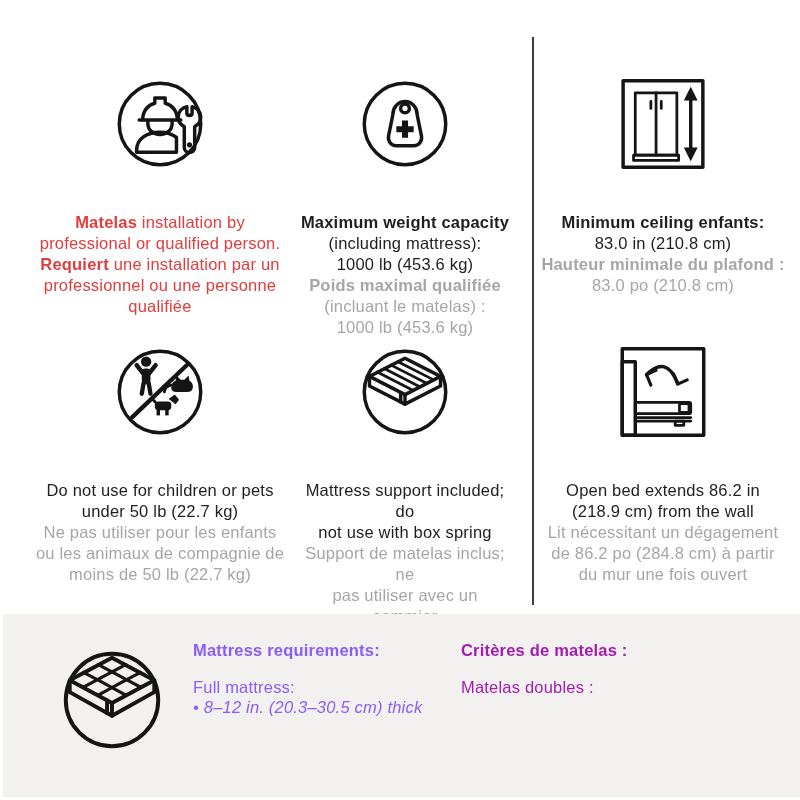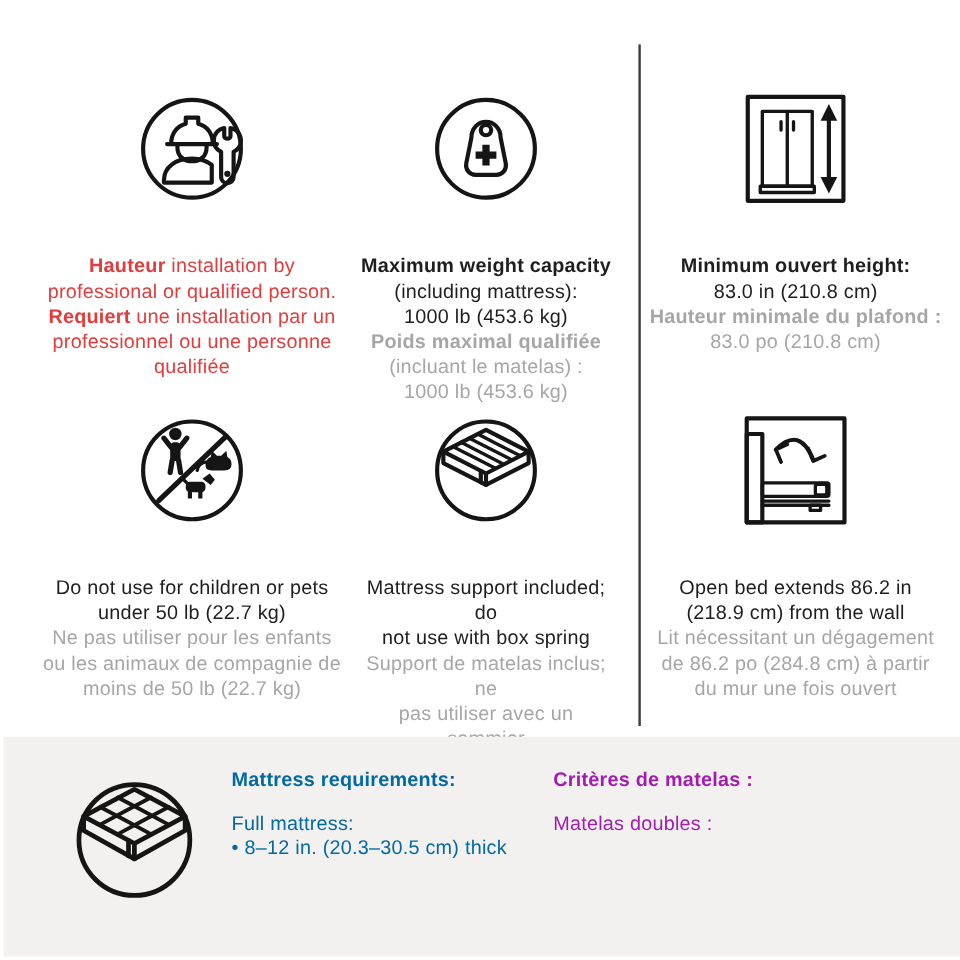--- a/index.html
+++ b/index.html
@@ -35,25 +35,25 @@
   .st35{fill:none;stroke:#151515;stroke-width:3.2;stroke-linecap:round;stroke-linejoin:round;}
   .fl{fill:#151515;stroke:none;}
   .plus{fill:none;stroke:#151515;stroke-width:7;stroke-linecap:butt;}
 
   
   .bottom-panel{position:absolute;left:3px;top:614px;width:797px;height:183px;
                 background:#f2f1ef;display:flex;align-items:flex-start;}
   .bp-icon{margin:27px 0 0 50px;width:118px;height:118px;flex:none;}
   .bp-icon svg{width:118px;height:118px;}
   .bp-col{margin-top:27px;font-size:16.5px;letter-spacing:.2px;}
-  .bp-en{margin-left:22px;width:252px;color:#0369a1;}
+  .bp-en{margin-left:22px;width:252px;color:#8b5cf6;}
   .bp-fr{margin-left:16px;color:#a21caf;}
   .bp-title{font-weight:700;margin:0 0 18px;font-size:16.5px;}
   .bp-sub{margin:0 0 1px;}
-  .bp-list{margin:0;padding:0;list-style:none;}
+  .bp-list{margin:0;padding:0;list-style:none;font-style:italic;}
   .bp-list li{line-height:19.5px;}
   .bp-list li::before{content:"\2022\00a0";}
 </style>
 </head>
 <body>
 
 <div class="sheet">
 
   <div class="divider"></div>
 
@@ -65,21 +65,21 @@
           <circle class="st" cx="60" cy="60" r="47"></circle>
           <path class="st" d="M40,55 c0,-10 6,-17 14,-19 l0,-6 12,0 0,6 c8,2 14,9 14,19"></path>
           <path class="st" d="M36,55.5 l48,0"></path>
           <path class="st" d="M46,56 v3 c0,8 6,13 14,13 c8,0 14,-5 14,-13 v-3"></path>
           <path class="st" d="M33,92.5 v-2 c0,-13 11,-21 27,-21 c8,0 14,2 19,6 v17 z"></path>
           <path class="st" d="M81,52 c0,-6 4,-11 10,-12 v8 c0,3 6,3 6,0 v-8 c6,1 10,6 10,12 c0,5 -3,9 -7,11 v24 c0,8 -12,8 -12,0 v-24 c-4,-2 -7,-6 -7,-11 z"></path>
           <circle class="st35" cx="94" cy="84" r="1.4"></circle>
         </svg>
       </div>
       <div class="cap">
-        <span class="cap-en"><span class="b">Hauteur</span><span> installation by
+        <span class="cap-en"><span class="b">Matelas</span><span> installation by
 professional or qualified person.</span></span><span class="cap-en">
 </span><span class="cap-fr"><span class="b">Requiert</span><span> une installation par un
 professionnel ou une personne
 qualifiée</span></span>
       </div>
     </div>
 
     <div class="cell col2">
       <div class="icon-box">
         <svg viewBox="0 0 120 120">
@@ -107,21 +107,21 @@
           <line class="st35" x1="52" y1="24" x2="52" y2="96"></line>
           <line class="st35" x1="46" y1="34" x2="46" y2="42"></line>
           <line class="st35" x1="58" y1="34" x2="58" y2="42"></line>
           <rect class="st35" x="26" y="96" width="52" height="6"></rect>
           <line class="st" x1="92" y1="28" x2="92" y2="92"></line>
           <polygon class="fl" points="92,17 84,33 100,33"></polygon>
           <polygon class="fl" points="92,103 84,87 100,87"></polygon>
         </svg>
       </div>
       <div class="cap">
-        <span class="cap-en"><span class="b">Minimum ouvert height:</span><span>
+        <span class="cap-en"><span class="b">Minimum ceiling enfants:</span><span>
 83.0 in (210.8 cm)</span></span><span class="cap-en">
 </span><span class="cap-fr"><span class="b">Hauteur minimale du plafond :</span><span>
 83.0 po (210.8 cm)</span></span>
       </div>
     </div>
   </div>
 
   <div class="row row2">
 
     <div class="cell col1">

